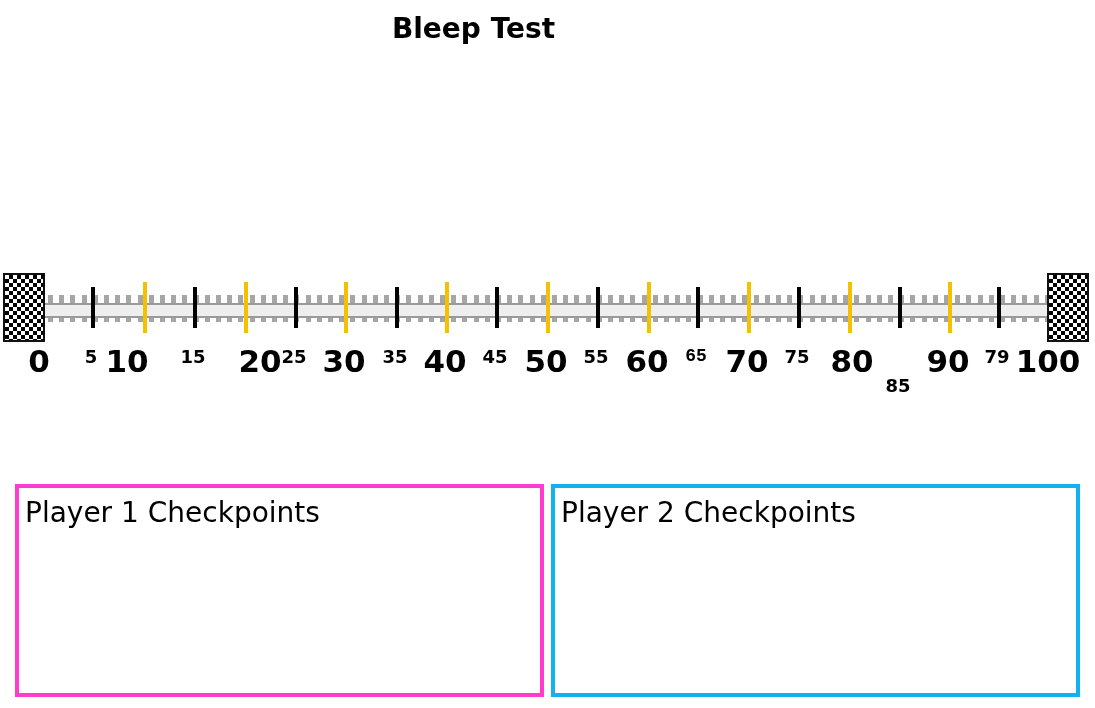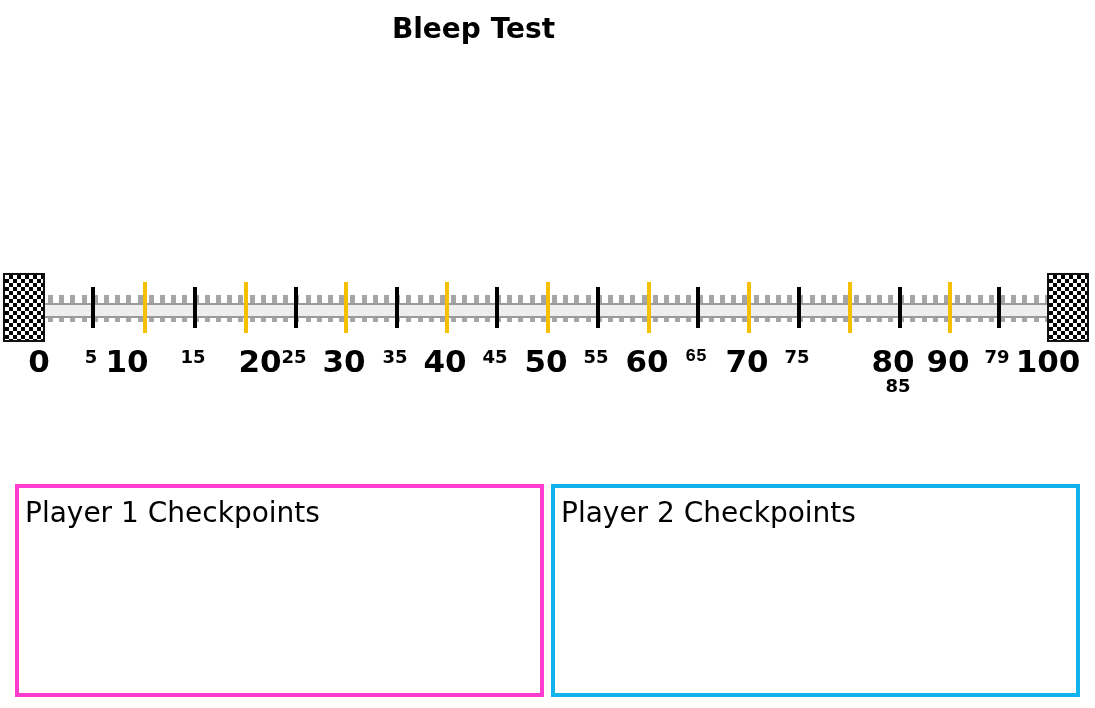--- a/index.html
+++ b/index.html
@@ -72,21 +72,21 @@
       <div class="label major" style="left: 344px;">30</div>
       <div class="label minor" style="left: 395px;">35</div>
       <div class="label major" style="left: 445px;">40</div>
       <div class="label minor" style="left: 495px;">45</div>
       <div class="label major" style="left: 546px;">50</div>
       <div class="label minor" style="left: 596px;">55</div>
       <div class="label major" style="left: 647px;">60</div>
       <div class="label minor" style="left: 696px; font-family: Liberation Mono, monospace;">65</div>
       <div class="label major" style="left: 747px;">70</div>
       <div class="label minor" style="left: 797px;">75</div>
-      <div class="label major" style="left: 893px;">80</div>
+      <div class="label major" style="left: 852px;">80</div>
       <div class="label minor" style="left: 898px; margin-top: 29px;">85</div>
       <div class="label major" style="left: 948px;">90</div>
       <div class="label minor" style="left: 997px;">79</div>
       <div class="label major" style="left: 39px;">0</div>
       <div class="label major" style="left: 1048px;">100</div>
     </div>
 </div>
 
 <div class="box p1" style="border-color: rgb(255, 60, 207);">
   <div class="box-title">Player 1 Checkpoints</div>

